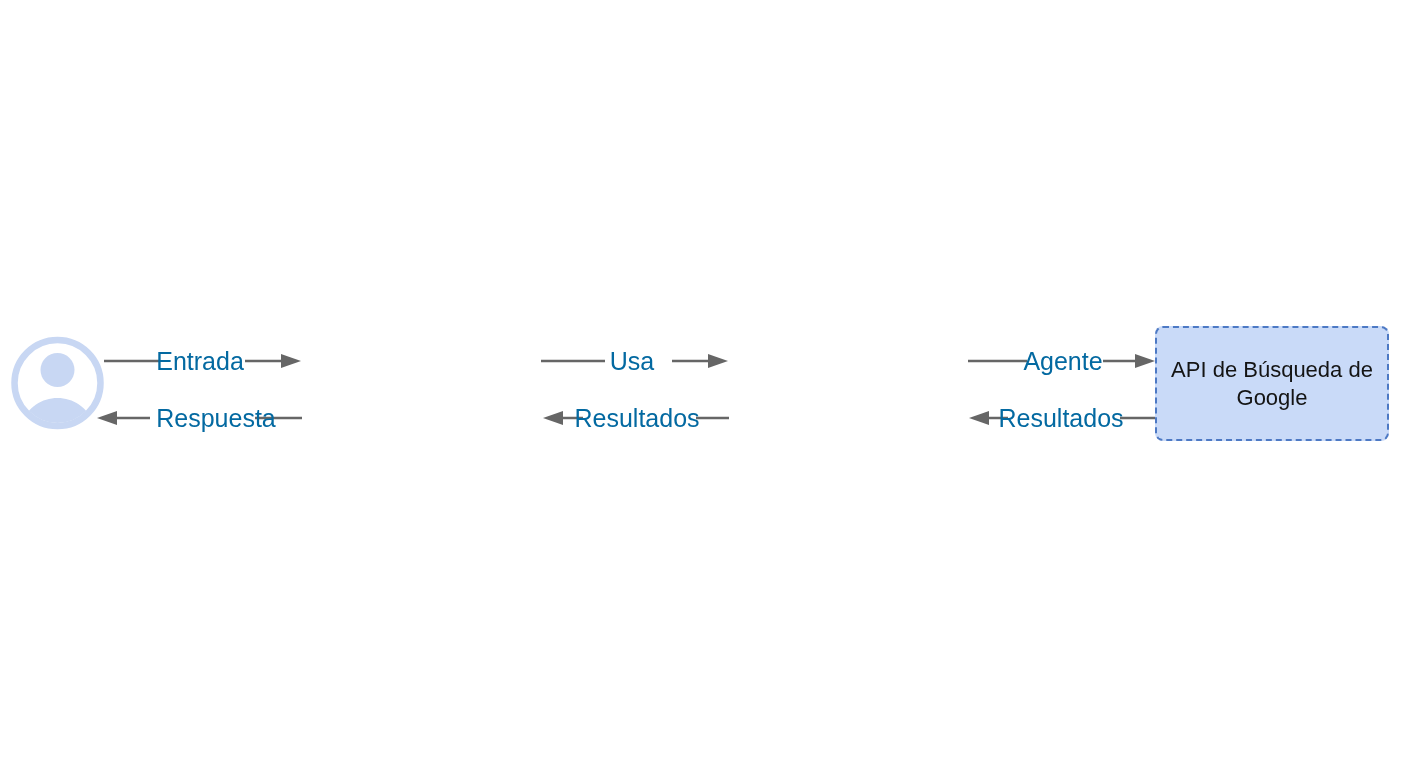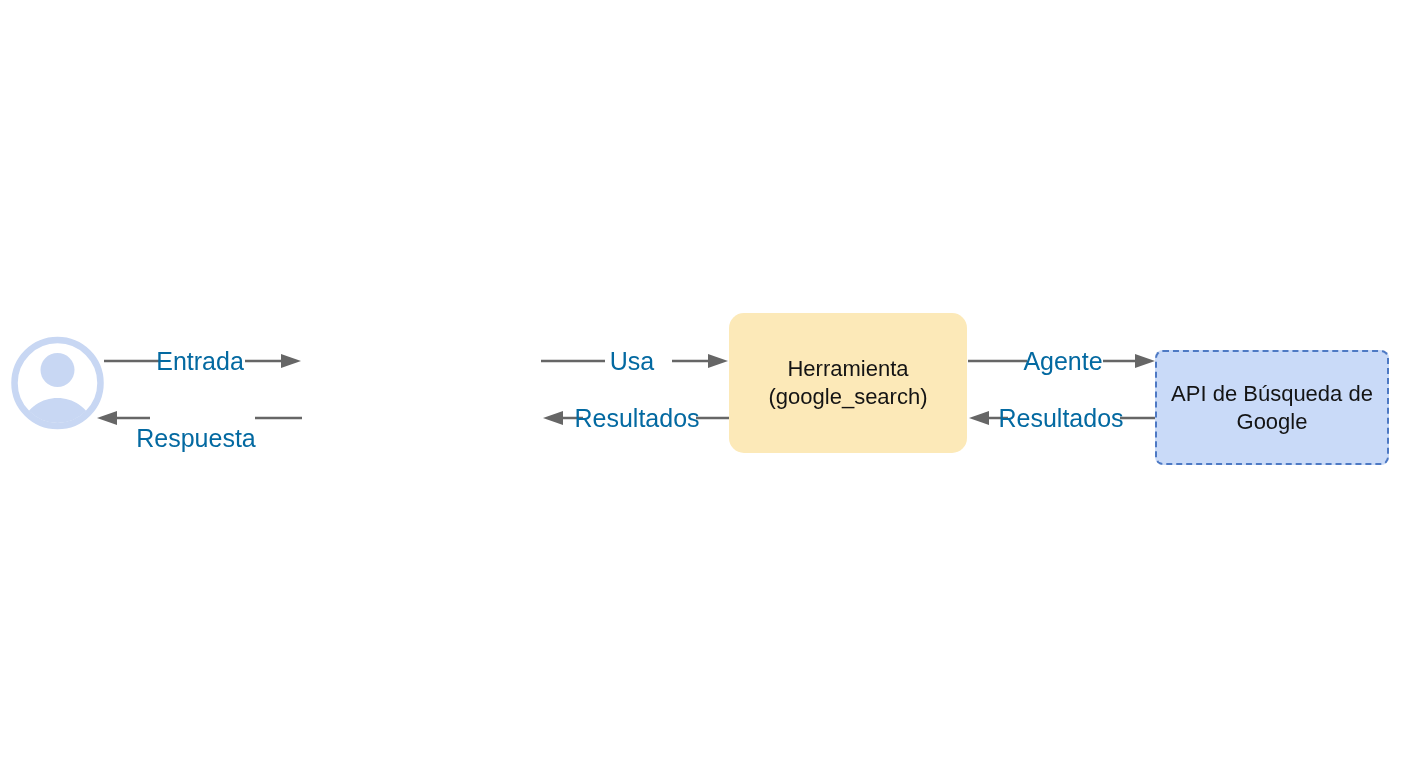--- a/index.html
+++ b/index.html
@@ -46,31 +46,30 @@
   #node-agent  { left: 302px;  top: 313px; width: 238px; height: 140px; background: #d9ead3; }
   #node-tool   { left: 729px;  top: 313px; width: 238px; height: 140px; background: #fce9b8; }
   #node-api    {
     left: 1155px; top: 326px; width: 234px; height: 115px;
     background: #c9daf8;
     border: 2.5px dashed #4d79c4;
     border-radius: 8px;
     padding: 0 12px;
     font-size: 22px;
     line-height: 28px;
-    margin-top: 24px;
   }
   .edge-label {
     position: absolute;
     transform: translate(-50%, -50%);
     font-size: 25px;
     color: #0369a1;
     white-space: nowrap;
   }
   #edge-label-0 { left: 200px;  top: 361px; }
-  #edge-label-1 { left: 196px;  top: 418px; margin-top: 20px; }
+  #edge-label-1 { left: 216px;  top: 418px; }
   #edge-label-2 { left: 632px;  top: 361px; }
   #edge-label-3 { left: 637px;  top: 418px; }
   #edge-label-4 { left: 1063px; top: 361px; }
   #edge-label-5 { left: 1061px; top: 418px; }
 </style>
 </head>
 <body>
 
 <div class="canvas">
 
@@ -106,24 +105,20 @@
     <line class="conn" x1="968" y1="361" x2="1027" y2="361"></line>
     <line class="conn" x1="1103" y1="361" x2="1136" y2="361"></line>
     <polygon class="arrowhead" points="1155,361 1135,354 1135,368"></polygon>
 
     <polygon class="arrowhead" points="969,418 989,411 989,425"></polygon>
     <line class="conn" x1="988" y1="418" x2="1008" y2="418"></line>
     <line class="conn" x1="1120" y1="418" x2="1156" y2="418"></line>
   </svg>
 
 
-  <div class="node" id="node-tool" style="background: rgb(252, 233, 184);">
-    <div>Herramienta</div>
-    <div>(google_search)</div>
-  </div>
 
   <div class="node" id="node-api" style="background: rgb(201, 218, 248);">
     <div>API de Búsqueda de Google</div>
   </div>
 
   <span class="edge-label" id="edge-label-0">Entrada</span>
   <span class="edge-label" id="edge-label-1">Respuesta</span>
   <span class="edge-label" id="edge-label-2">Usa</span>
   <span class="edge-label" id="edge-label-3">Resultados</span>
   <span class="edge-label" id="edge-label-4">Agente</span>

